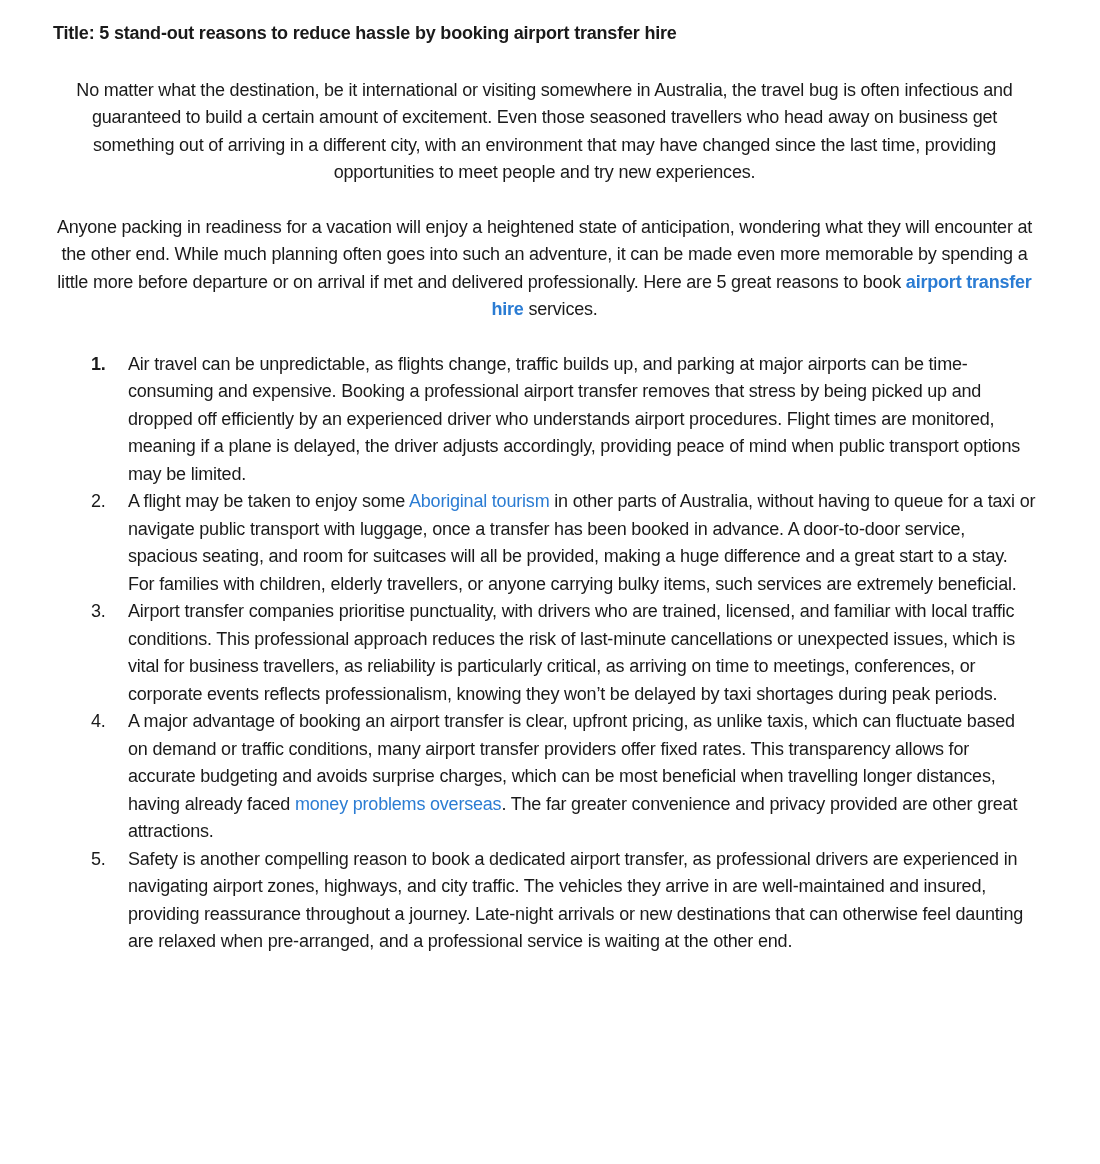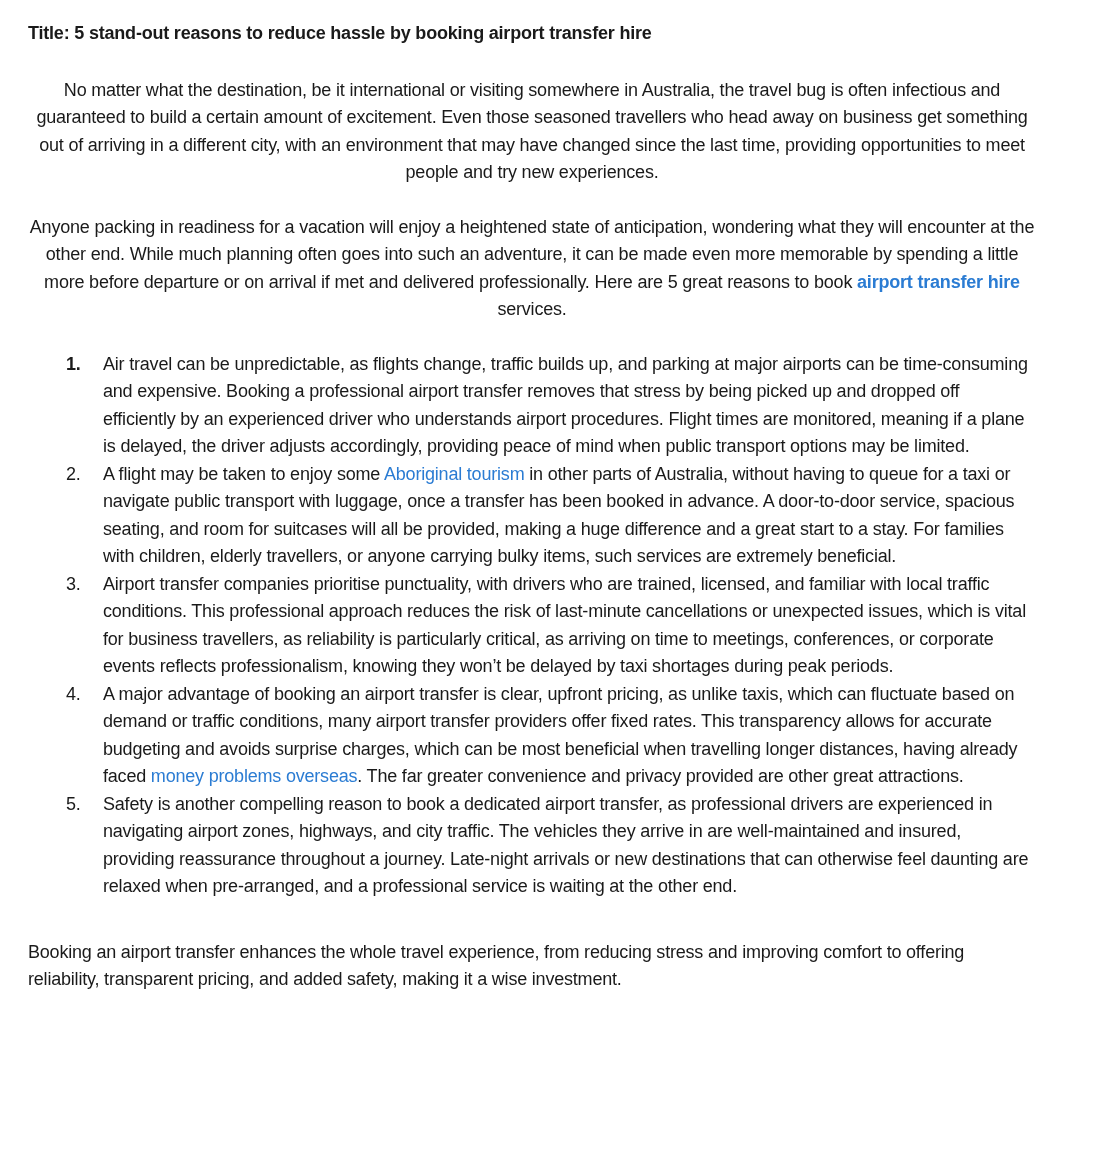--- a/index.html
+++ b/index.html
@@ -11,21 +11,21 @@
     width: 1100px;
     height: 1164px;
     font-family: "Liberation Sans", sans-serif;
     color: #1a1a1a;
     overflow: hidden;
   }
   .page {
     box-sizing: border-box;
     width: 1100px;
     height: 1164px;
-    padding: 20px 64px 0 28px;
+    padding: 20px 64px 0 53px;
     background: #ffffff;
   }
   .doc-title {
     font-weight: 700;
     font-size: 18px;
     line-height: 27.5px;
     letter-spacing: -0.2px;
     margin: 0 0 29px 0;
   }
   p.body-para {
@@ -89,15 +89,14 @@
     <li><span class="marker">2.</span><span>A flight may be taken to enjoy some </span><a class="doc-link">Aboriginal tourism</a><span> in other parts of Australia, without having to queue for a taxi or navigate public transport with luggage, once a transfer has been booked in advance. A door-to-door service, spacious seating, and room for suitcases will all be provided, making a huge difference and a great start to a stay. For families with children, elderly travellers, or anyone carrying bulky items, such services are extremely beneficial.</span></li>
 
     <li><span class="marker">3.</span><span>Airport transfer companies prioritise punctuality, with drivers who are trained, licensed, and familiar with local traffic conditions. This professional approach reduces the risk of last-minute cancellations or unexpected issues, which is vital for business travellers, as reliability is particularly critical, as arriving on time to meetings, conferences, or corporate events reflects professionalism, knowing they won’t be delayed by taxi shortages during peak periods.</span></li>
 
     <li><span class="marker">4.</span><span>A major advantage of booking an airport transfer is clear, upfront pricing, as unlike taxis, which can fluctuate based on demand or traffic conditions, many airport transfer providers offer fixed rates. This transparency allows for accurate budgeting and avoids surprise charges, which can be most beneficial when travelling longer distances, having already faced </span><a class="doc-link">money problems overseas</a><span>. The far greater convenience and privacy provided are other great attractions.</span></li>
 
     <li><span class="marker">5.</span><span>Safety is another compelling reason to book a dedicated airport transfer, as professional drivers are experienced in navigating airport zones, highways, and city traffic. The vehicles they arrive in are well-maintained and insured, providing reassurance throughout a journey. Late-night arrivals or new destinations that can otherwise feel daunting are relaxed when pre-arranged, and a professional service is waiting at the other end.</span></li>
 
   </ol>
 
-  <p class="closing-para">Booking an airport transfer enhances the whole travel experience, from reducing stress and improving comfort to offering reliability, transparent pricing, and added safety, making it a wise investment.</p>
 
 </div>
 
 </body></html>

